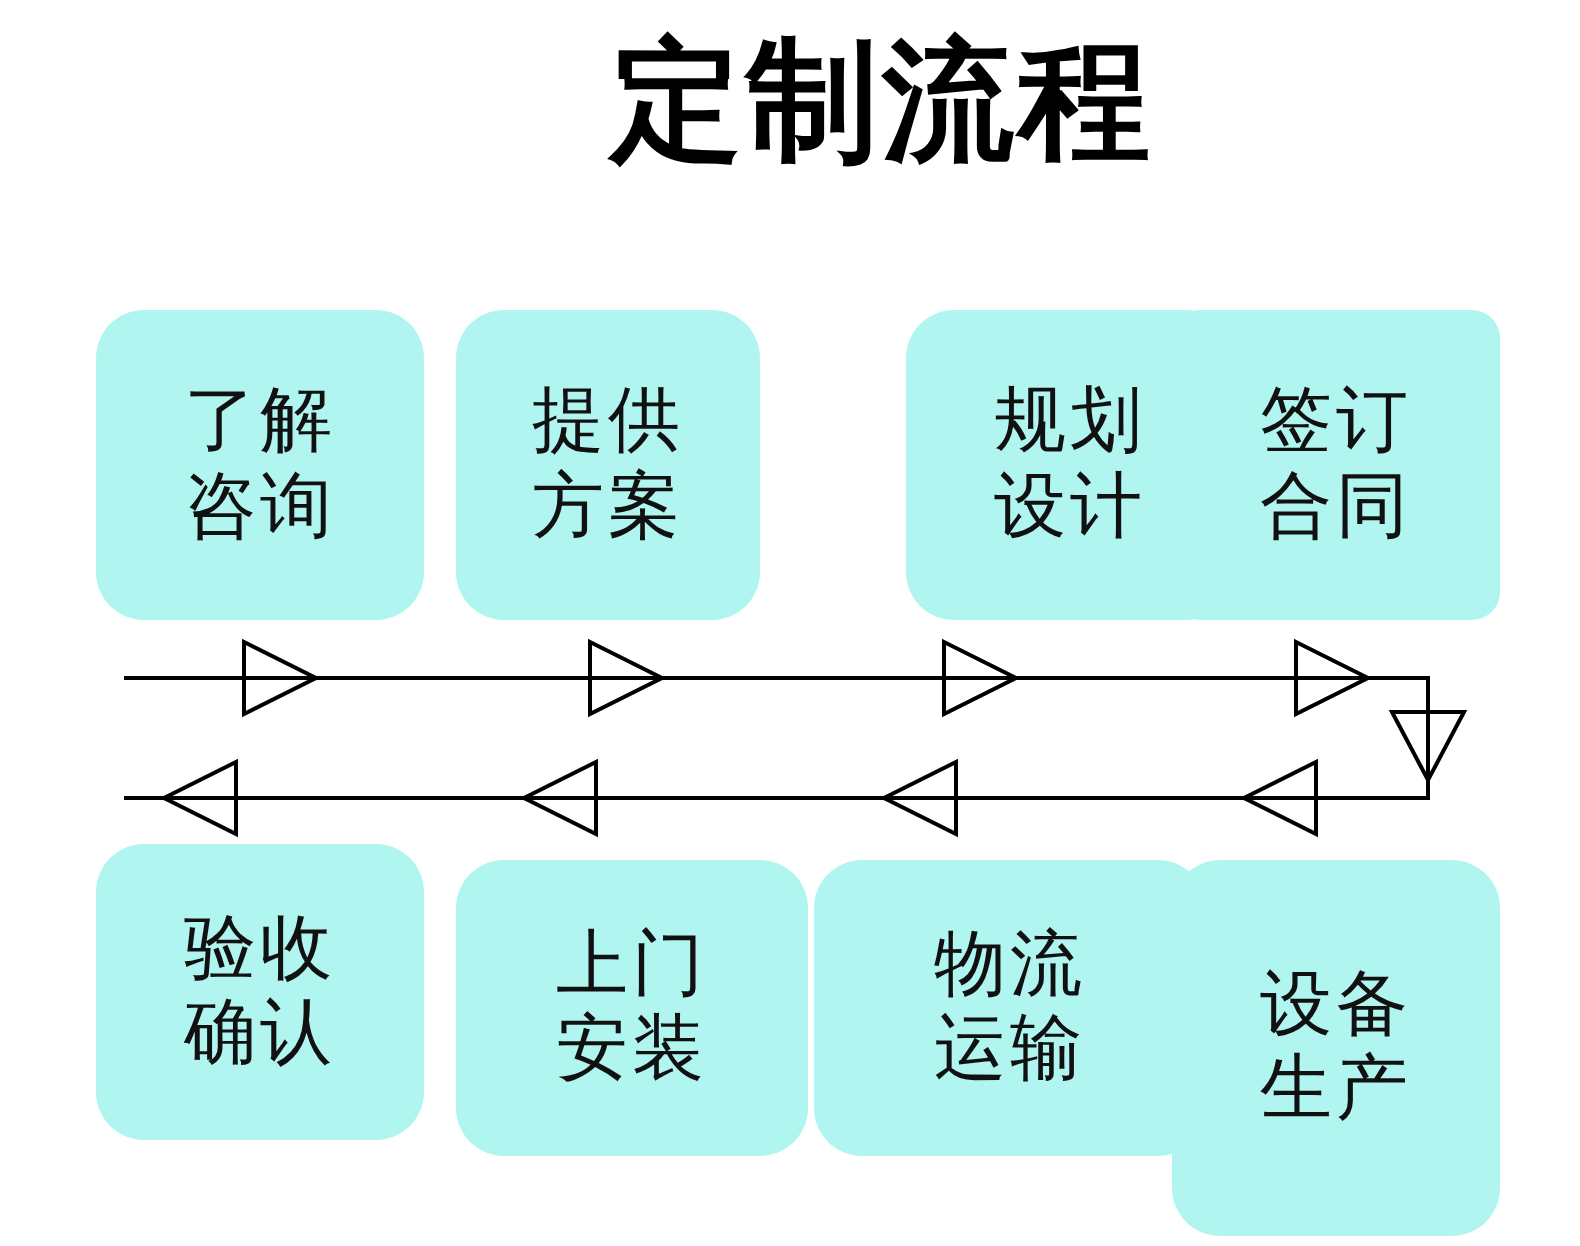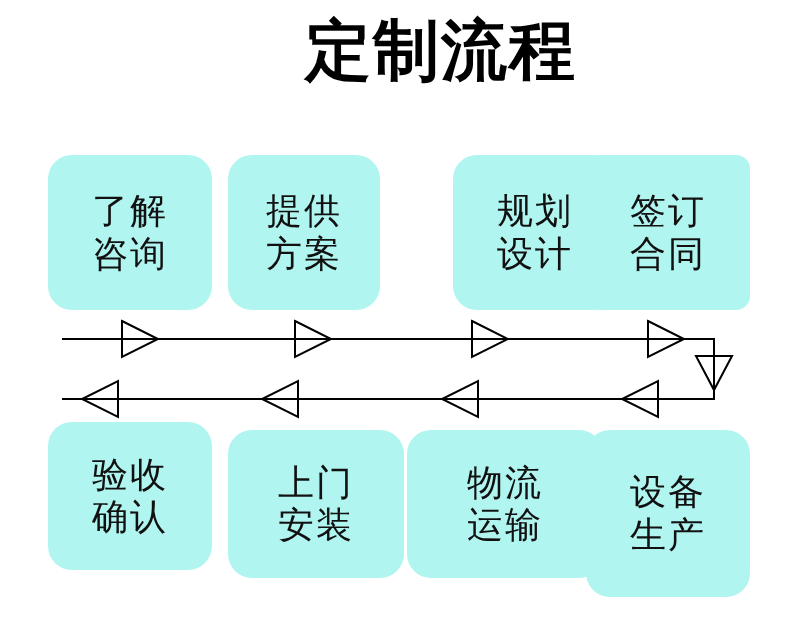--- a/index.html
+++ b/index.html
@@ -88,21 +88,21 @@
     <span class="line2">确认</span>
   </div>
   <div class="step-box" style="left: 228px; top: 430px; width: 176px; height: 148px; background: rgb(176, 245, 240); color: rgb(17, 17, 17);">
     <span class="line1">上门</span>
     <span class="line2">安装</span>
   </div>
   <div class="step-box" style="left: 407px; top: 430px; width: 196px; height: 148px; background: rgb(176, 245, 240); color: rgb(17, 17, 17);">
     <span class="line1">物流</span>
     <span class="line2">运输</span>
   </div>
-  <div class="step-box" style="left: 586px; top: 430px; width: 164px; height: 167px; background: rgb(176, 245, 240); color: rgb(17, 17, 17);">
+  <div class="step-box" style="left: 586px; top: 430px; width: 164px; height: 188px; background: rgb(176, 245, 240); color: rgb(17, 17, 17);">
     <span class="line1">设备</span>
     <span class="line2">生产</span>
   </div>
 
   <svg class="flow-svg" viewBox="0 0 790 623">
     <g stroke="#000000" stroke-width="2" fill="none">
 
       <line x1="62" y1="339" x2="715" y2="339"></line>
 
       <line x1="714" y1="339" x2="714" y2="399"></line>

